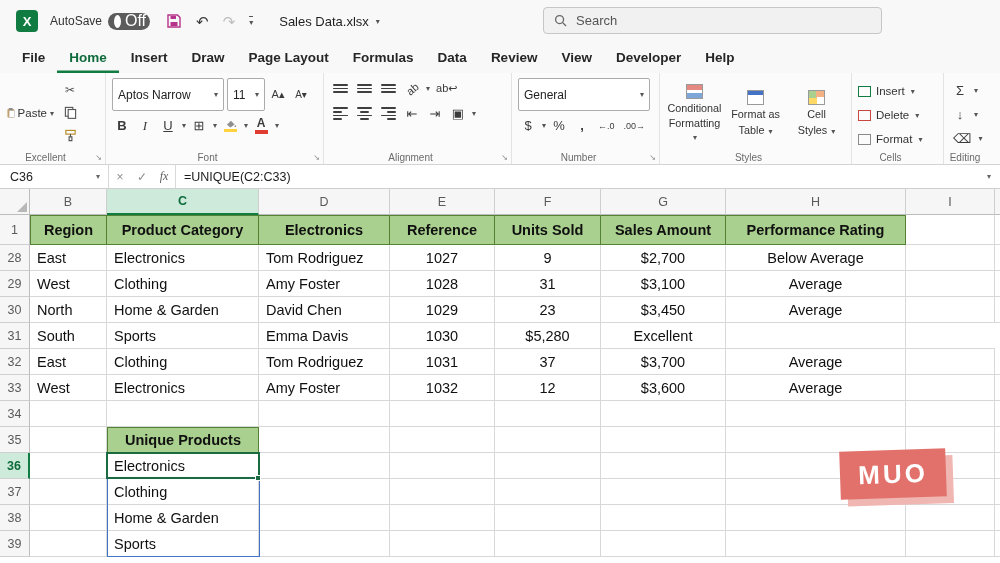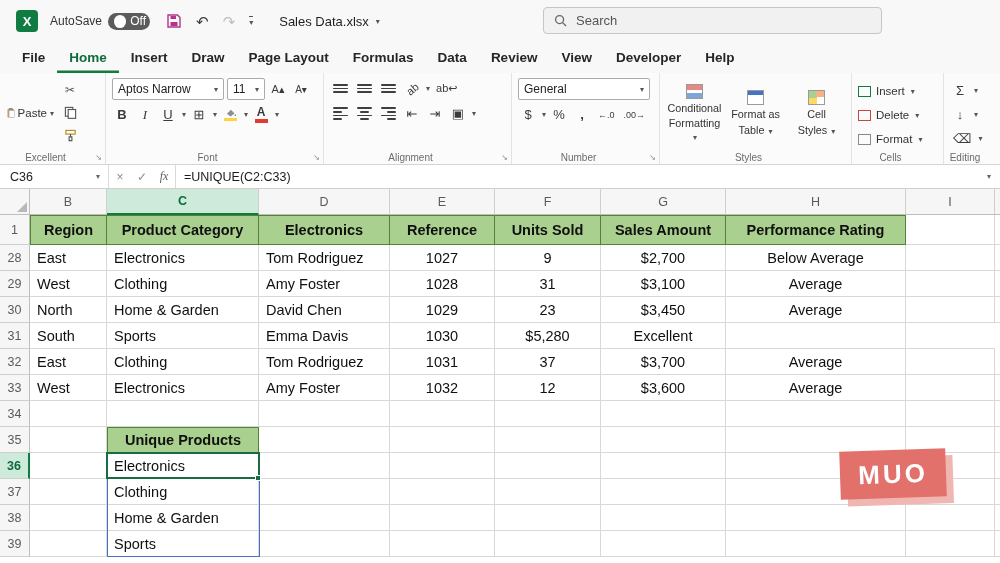--- a/index.html
+++ b/index.html
@@ -6,21 +6,21 @@
   html,body { width:1000px; height:563px; overflow:hidden; background:#fff;
     font-family:"Liberation Sans", sans-serif; color:#222; }
 
   
   .titlebar { position:relative; height:42px; background:#F8F8F8; display:flex; align-items:center; }
   .xlicon { width:22px; height:22px; margin-left:16px; background:#107C41; border-radius:4px;
     color:#fff; font-weight:700; font-size:13px; display:flex; align-items:center; justify-content:center; }
   .autosave { display:flex; align-items:center; gap:6px; margin-left:12px; font-size:12px; color:#333; }
   .pill { display:flex; align-items:center; width:42px; height:17px; background:#5c5c5c; border-radius:9px; padding:2px 4px 2px 2px; }
   .knob { width:13px; height:13px; background:#fff; border-radius:50%; }
-  .pill span { color:#fff; font-size:12px; margin-left:4px; }
+  .pill span { color:#fff; font-size:16px; margin-left:4px; }
   .qat { display:flex; align-items:center; gap:14px; margin-left:16px; }
   .qbtn { font-size:15px; color:#3a3a3a; line-height:1; }
   .qbtn.dis { color:#bdbdbd; }
   .morechev { font-size:8px; color:#555; border-top:1.5px solid #555; padding-top:1px; }
   .doctitle { display:flex; align-items:center; gap:6px; margin-left:26px; font-size:13px; color:#1f1f1f; }
   .doctitle .cv { font-size:8px; color:#555; }
   .search { position:absolute; left:543px; top:7px; width:339px; height:27px; background:#F1F1F1;
     border:1px solid #C6C6C6; border-radius:4px; display:flex; align-items:center; gap:9px;
     padding:0 10px; color:#555; font-size:13px; }
 
@@ -33,21 +33,21 @@
   .ribbon { height:92px; background:#FBFBFB; border-bottom:1px solid #D4D4D4; display:flex; overflow:hidden; }
   .rg { position:relative; border-right:1px solid #E3E3E3; padding:5px 6px 16px; flex:0 0 auto; }
   .glabel { position:absolute; bottom:1px; left:0; right:14px; text-align:center; font-size:10px; color:#6B6B6B; }
   .launch { position:absolute; right:3px; bottom:2px; font-size:8px; color:#8A8A8A; }
   .rg-body { display:flex; gap:4px; height:100%; }
   .rg-col { display:flex; flex-direction:column; gap:4px; }
   .rg-row { display:flex; align-items:center; gap:3px; }
   .btn { display:inline-flex; align-items:center; justify-content:center; min-width:20px; height:21px;
     padding:0 3px; border-radius:2px; font-size:13px; color:#3b3b3b; }
   .cv { font-size:8px; color:#555; margin-left:1px; }
-  .combo { background:#fff; border:1px solid #ABABAB; height:22px; display:flex; align-items:center;
+  .combo { background:#fff; border:1px solid #ABABAB; height:33px; display:flex; align-items:center;
     justify-content:space-between; padding:0 5px; font-size:12px; color:#222; border-radius:2px; }
   .paste { display:flex; flex-direction:row; align-items:center; justify-content:center; width:48px;
     gap:2px; font-size:11.5px; color:#333; }
   .mini { width:24px; height:19px; display:flex; align-items:center; justify-content:center; font-size:12px; color:#4a4a4a; }
   .Astack { display:inline-flex; flex-direction:column; align-items:center; line-height:1; }
   .Astack b { font-size:12px; }
   .bar { width:13px; height:3.5px; margin-top:1px; }
   .bar.red { background:#E03C31; }
   .bar.yel { background:#FFD23F; }
   .lns { display:flex; flex-direction:column; gap:2px; width:15px; }

